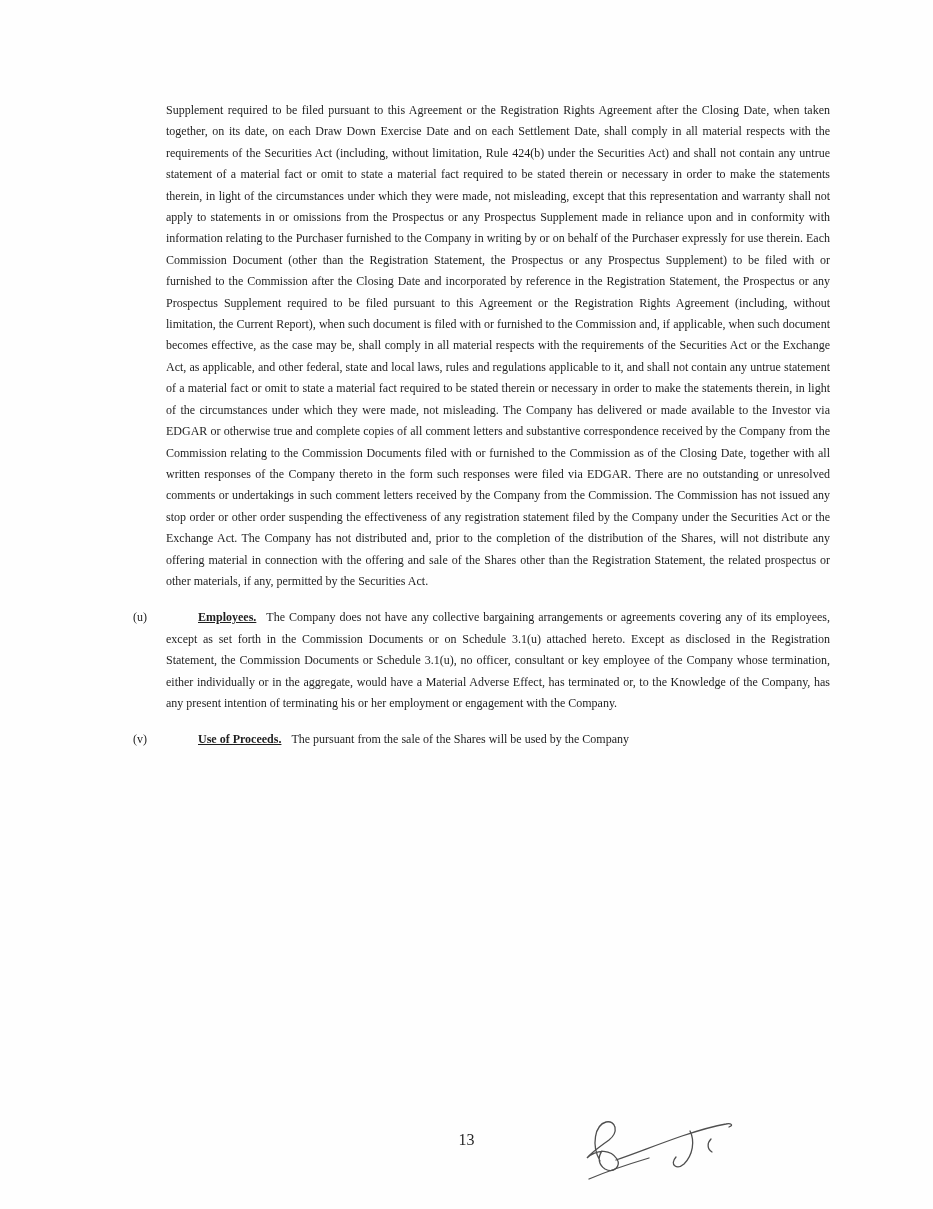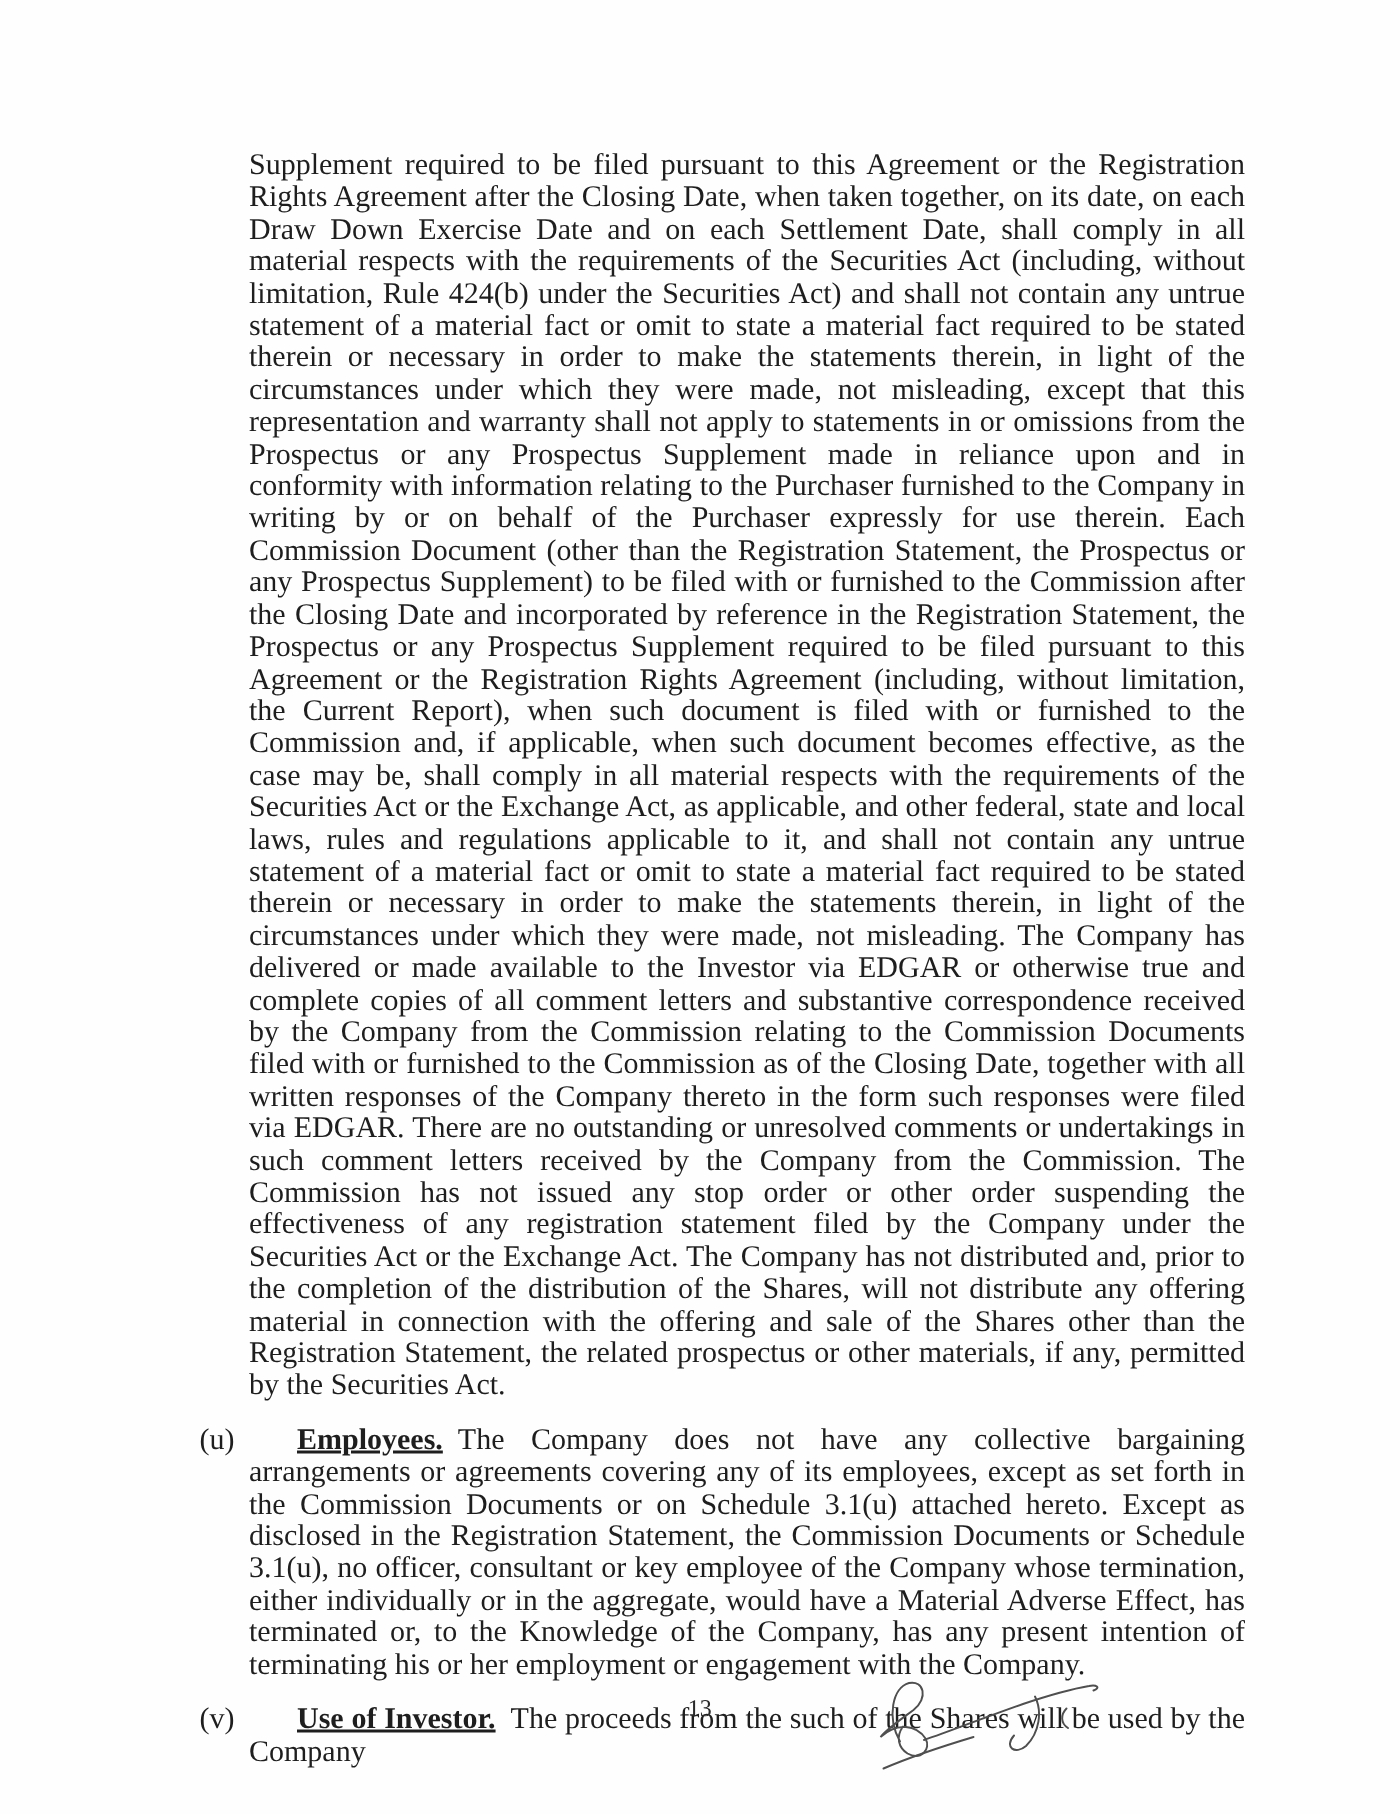--- a/index.html
+++ b/index.html
@@ -14,21 +14,21 @@
     background: #fefefe;
     overflow: hidden;
     font-family: "Liberation Serif", "DejaVu Serif", serif;
     color: #1e1e1e;
   }
   .content {
     position: absolute;
     left: 166px;
     top: 100px;
     width: 664px;
-    font-size: 20px;
+    font-size: 12px;
     line-height: 21.4px;
     text-align: justify;
   }
   .para {
     margin: 0;
   }
   .list-item {
     position: relative;
     margin-top: 15px;
   }
@@ -77,21 +77,21 @@
 
     <p class="para">Supplement required to be filed pursuant to this Agreement or the Registration Rights Agreement after the Closing Date, when taken together, on its date, on each Draw Down Exercise Date and on each Settlement Date, shall comply in all material respects with the requirements of the Securities Act (including, without limitation, Rule 424(b) under the Securities Act) and shall not contain any untrue statement of a material fact or omit to state a material fact required to be stated therein or necessary in order to make the statements therein, in light of the circumstances under which they were made, not misleading, except that this representation and warranty shall not apply to statements in or omissions from the Prospectus or any Prospectus Supplement made in reliance upon and in conformity with information relating to the Purchaser furnished to the Company in writing by or on behalf of the Purchaser expressly for use therein. Each Commission Document (other than the Registration Statement, the Prospectus or any Prospectus Supplement) to be filed with or furnished to the Commission after the Closing Date and incorporated by reference in the Registration Statement, the Prospectus or any Prospectus Supplement required to be filed pursuant to this Agreement or the Registration Rights Agreement (including, without limitation, the Current Report), when such document is filed with or furnished to the Commission and, if applicable, when such document becomes effective, as the case may be, shall comply in all material respects with the requirements of the Securities Act or the Exchange Act, as applicable, and other federal, state and local laws, rules and regulations applicable to it, and shall not contain any untrue statement of a material fact or omit to state a material fact required to be stated therein or necessary in order to make the statements therein, in light of the circumstances under which they were made, not misleading. The Company has delivered or made available to the Investor via EDGAR or otherwise true and complete copies of all comment letters and substantive correspondence received by the Company from the Commission relating to the Commission Documents filed with or furnished to the Commission as of the Closing Date, together with all written responses of the Company thereto in the form such responses were filed via EDGAR. There are no outstanding or unresolved comments or undertakings in such comment letters received by the Company from the Commission. The Commission has not issued any stop order or other order suspending the effectiveness of any registration statement filed by the Company under the Securities Act or the Exchange Act.  The Company has not distributed and, prior to the completion of the distribution of the Shares, will not distribute any offering material in connection with the offering and sale of the Shares other than the Registration Statement, the related prospectus or other materials, if any, permitted by the Securities Act.</p>
 
     <div class="list-item">
       <span class="item-marker">(u)</span>
       <p class="item-body"><span class="item-heading">Employees.</span><span>The Company does not have any collective bargaining arrangements or agreements covering any of its employees, except as set forth in the Commission Documents or on Schedule 3.1(u) attached hereto. Except as disclosed in the Registration Statement, the Commission Documents or Schedule 3.1(u), no officer, consultant or key employee of the Company whose termination, either individually or in the aggregate, would have a Material Adverse Effect, has terminated or, to the Knowledge of the Company, has any present intention of terminating his or her employment or engagement with the Company.</span></p>
     </div>
 
     <div class="list-item">
       <span class="item-marker">(v)</span>
-      <p class="item-body"><span class="item-heading">Use of Investor.</span><span>The proceeds from the such of the Shares will be used by the Company</span></p>
+      <p class="item-body"><span class="item-heading">Use of Proceeds.</span><span>The pursuant from the sale of the Shares will be used by the Company</span></p>
     </div>
 
   </div>
 
   <div class="footer">
     <span class="page-number">13</span>
   </div>
 
   <svg class="signature" width="175" height="85" viewBox="0 0 175 85" aria-hidden="true">
     <path class="sig-stroke" d="M28,58 C19,42 23,22 34,19 C44,17 47,29 37,37 C29,43 20,49 15,55 C26,45 39,47 45,56 C49,63 42,71 33,66 C27,62 25,55 30,48"></path>

